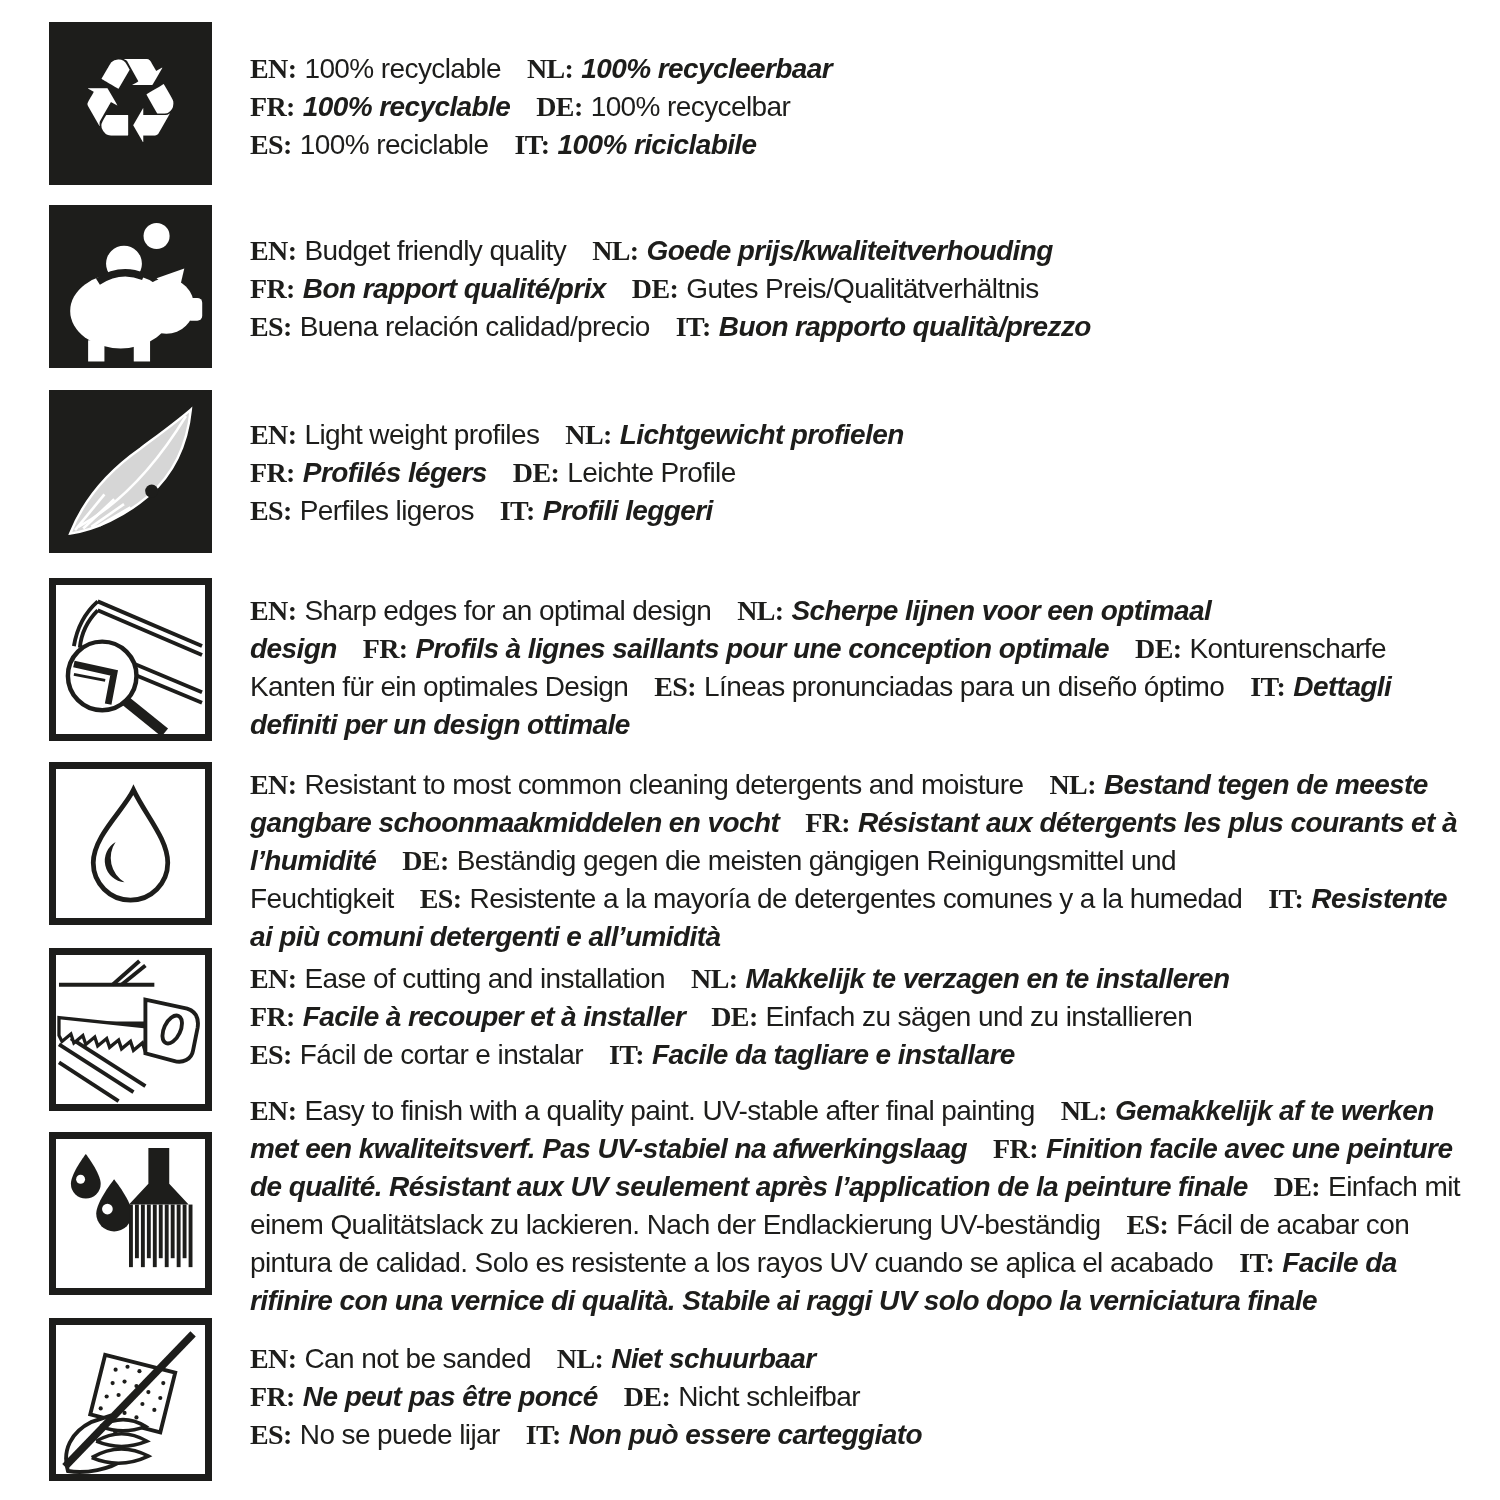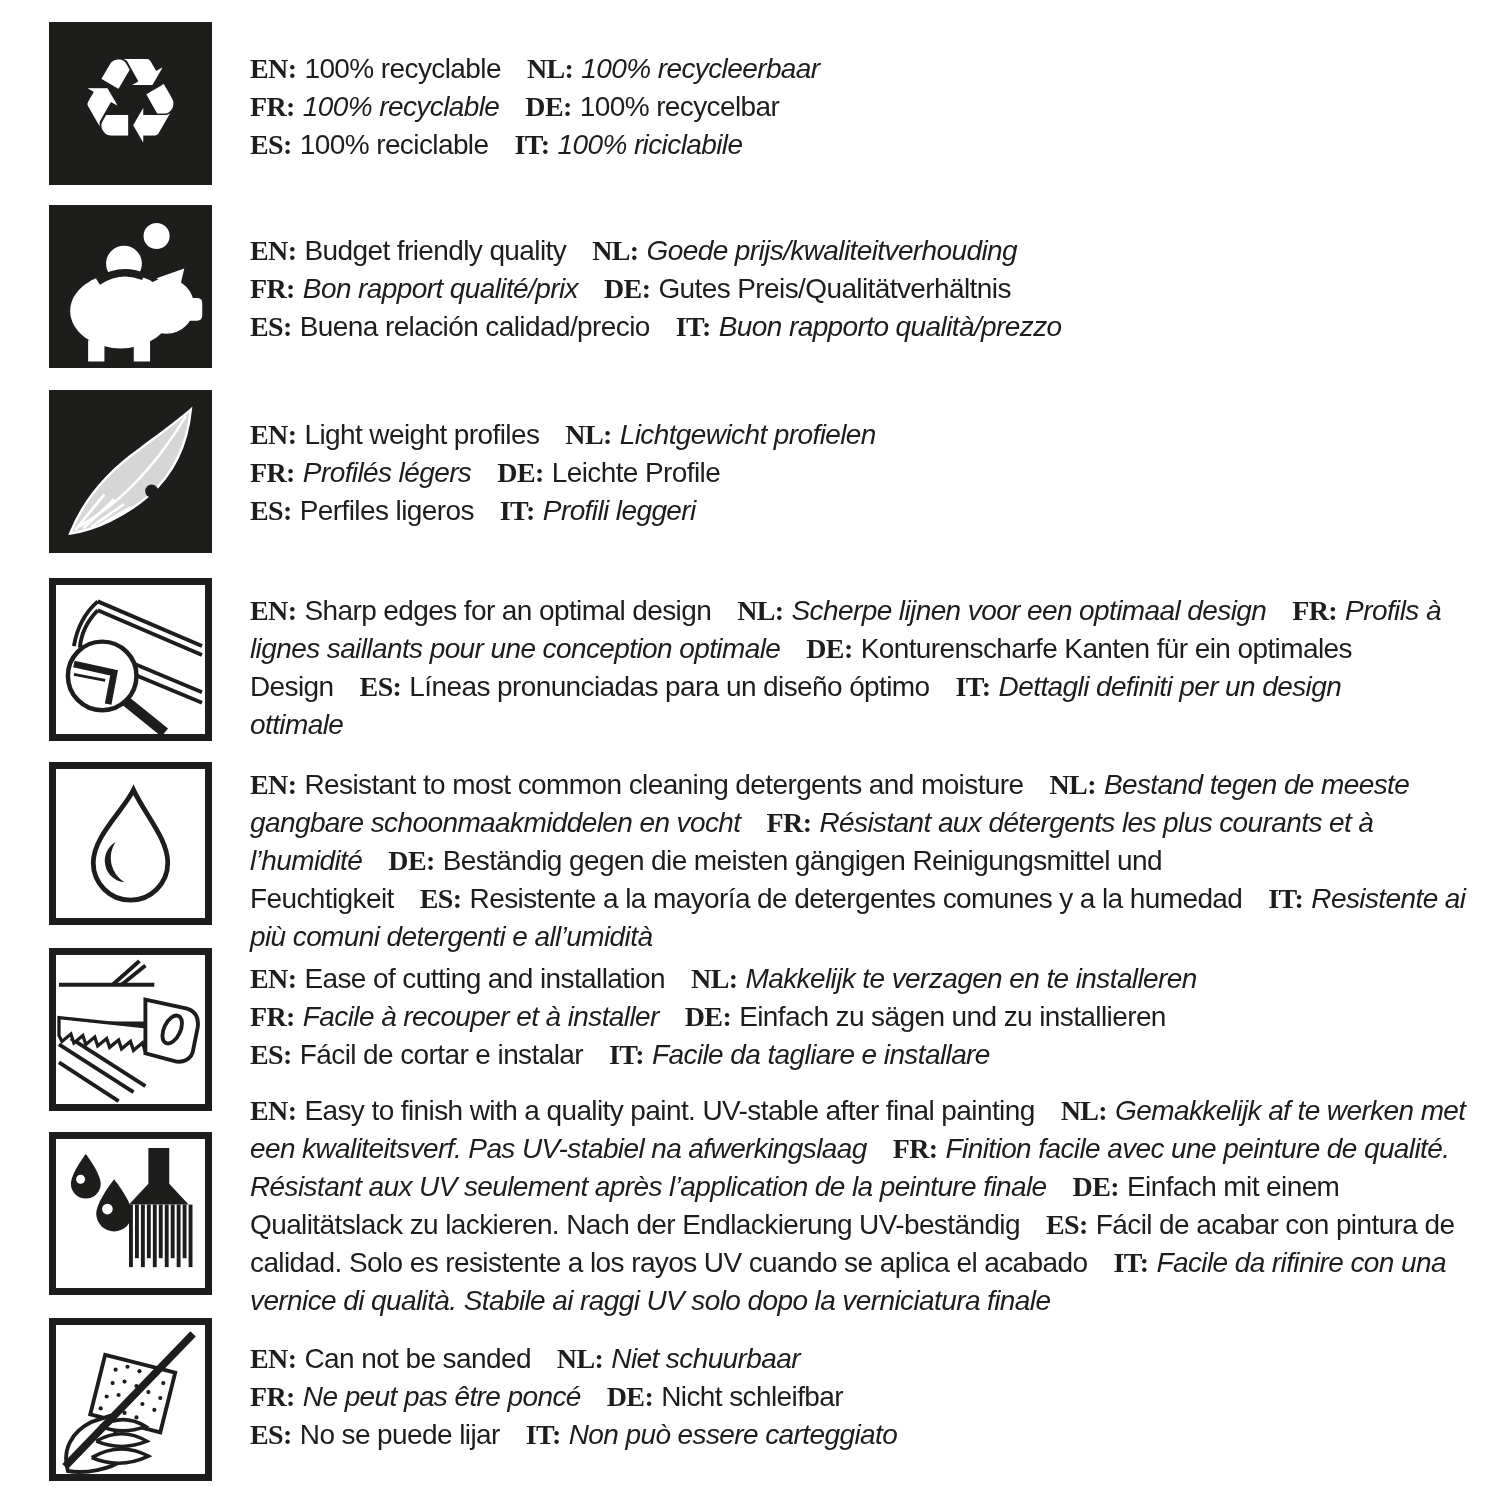--- a/index.html
+++ b/index.html
@@ -22,21 +22,21 @@
     font-size:118px;line-height:1;color:#ffffff;
     transform:translateY(-3px);
   }
   .texts{
     position:absolute;left:250px;width:1216px;margin:0;
     font-size:28px;line-height:38px;letter-spacing:-0.6px;
     pointer-events:auto;
   }
   b.lang{font-weight:bold;margin-right:8px;white-space:nowrap;font-family:Liberation Serif, serif;}
   .seg{margin-right:26px;text-align:right;}
-  .seg.it{font-style:italic;}
+  .seg.it{font-style:italic;font-weight:bold;}
 </style>
 </head>
 <body>
 
 <div class="sheet" id="sheet">
   <div class="row">
     <div class="icon-box icon-dark" style="top: 22px;">
         <div class="glyph-recycle">♻</div>
       </div>
     <p class="texts" style="top: 50px;"><b class="lang">EN:</b><span class="seg">100% recyclable</span><b class="lang">NL:</b><span class="seg it">100% recycleerbaar</span><br><b class="lang">FR:</b><span class="seg it">100% recyclable</span><b class="lang">DE:</b><span class="seg">100% recycelbar</span><br><b class="lang">ES:</b><span class="seg">100% reciclable</span><b class="lang">IT:</b><span class="seg it">100% riciclabile</span></p>

